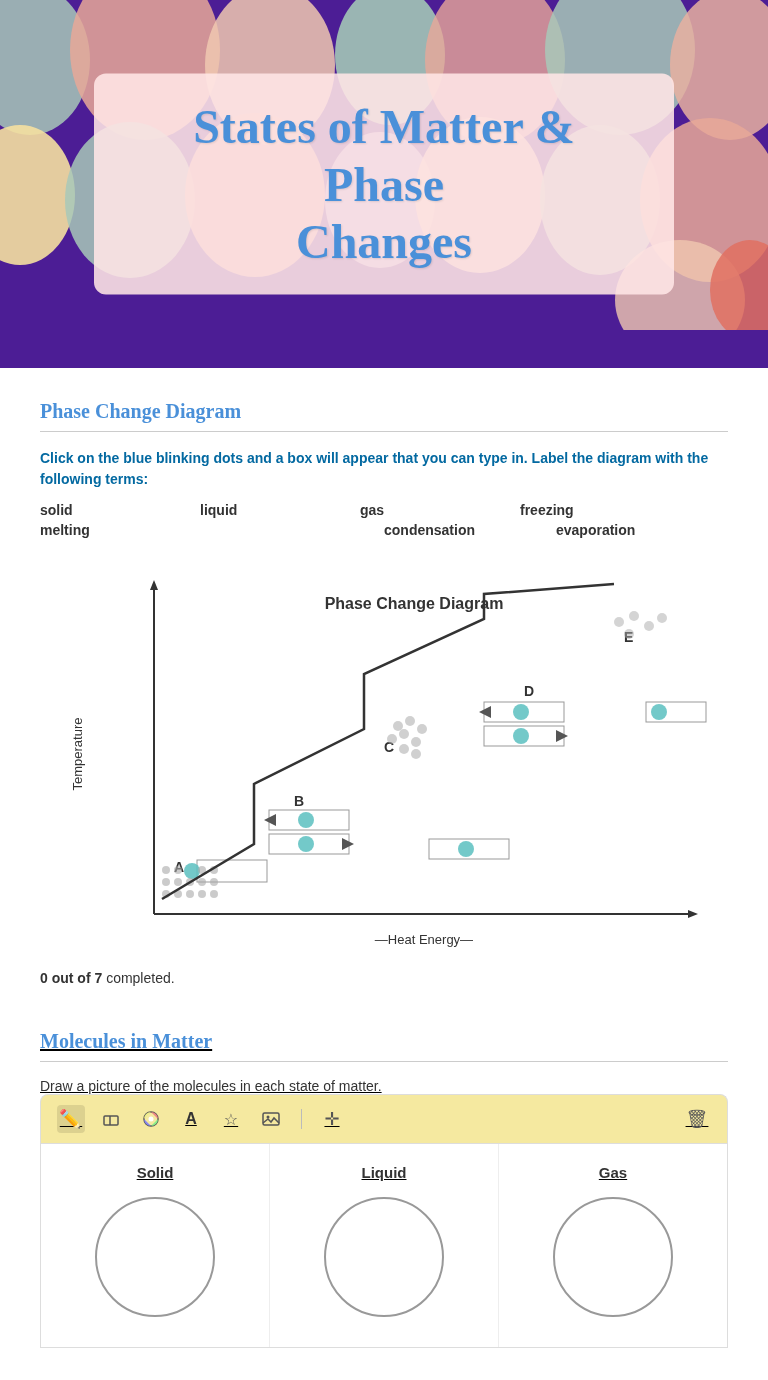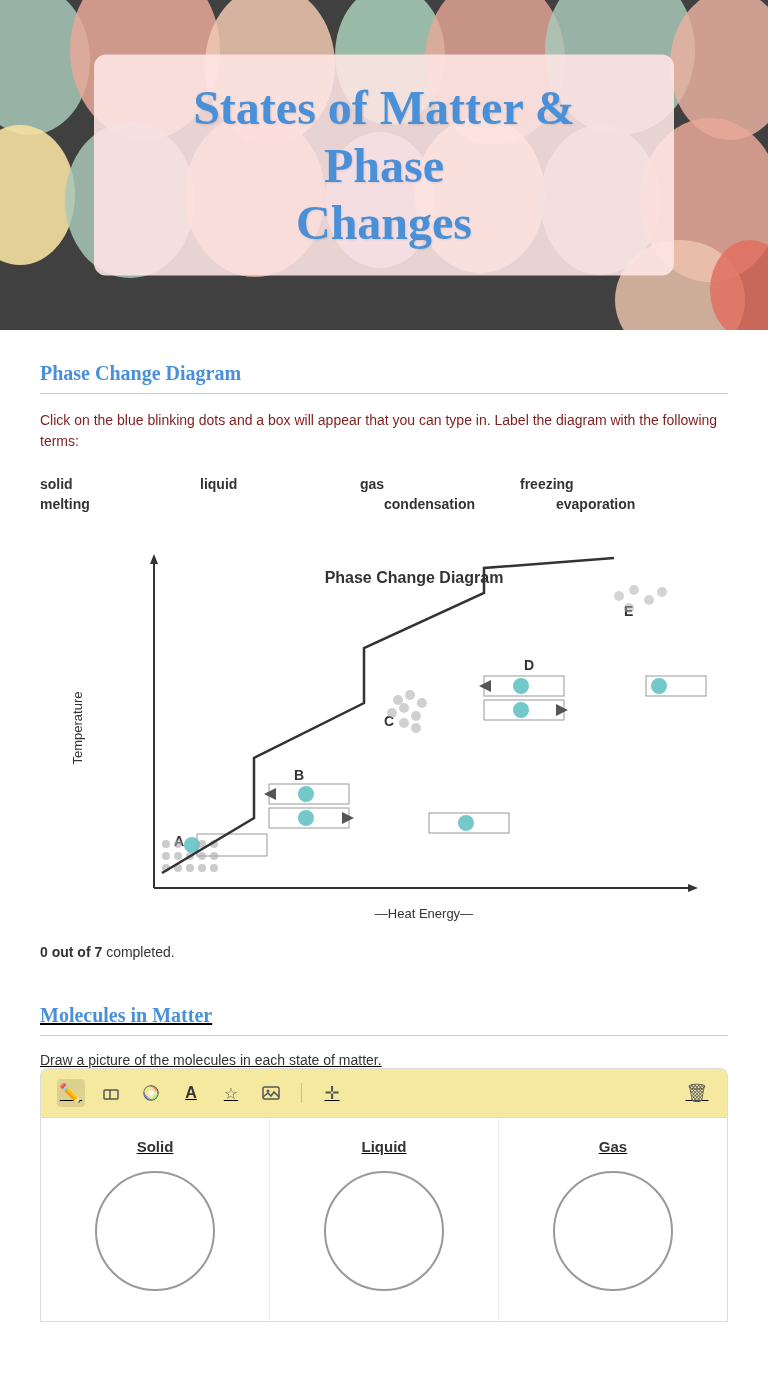--- a/index.html
+++ b/index.html
@@ -7,23 +7,23 @@
       font-family: Arial, sans-serif;
       width: 768px;
       background: #fff;
       overflow-x: hidden;
     }
 
     
     .header {
       position: relative;
       width: 768px;
-      height: 330px;
+      height: 368px;
       overflow: hidden;
-      background: #404040;
+      background: #4c1d95;
     }
     .title-box {
       position: absolute;
       top: 50%;
       left: 50%;
       transform: translate(-50%, -50%);
       background: rgba(255, 230, 230, 0.88);
       border-radius: 12px;
       padding: 24px 40px;
       text-align: center;
@@ -54,23 +54,24 @@
     }
     .divider {
       border: none;
       border-top: 1px solid #ccc;
       margin-bottom: 16px;
     }
 
     
     .instructions {
       font-size: 14px;
-      color: #7f1d1d;
-      margin-bottom: 24px;
+      color: #0369a1;
+      margin-bottom: 12px;
       line-height: 1.5;
+      font-weight: bold;
     }
     .terms-row {
       display: flex;
       gap: 0;
       margin-bottom: 4px;
     }
     .term {
       font-size: 14px;
       font-weight: bold;
       color: #333;

